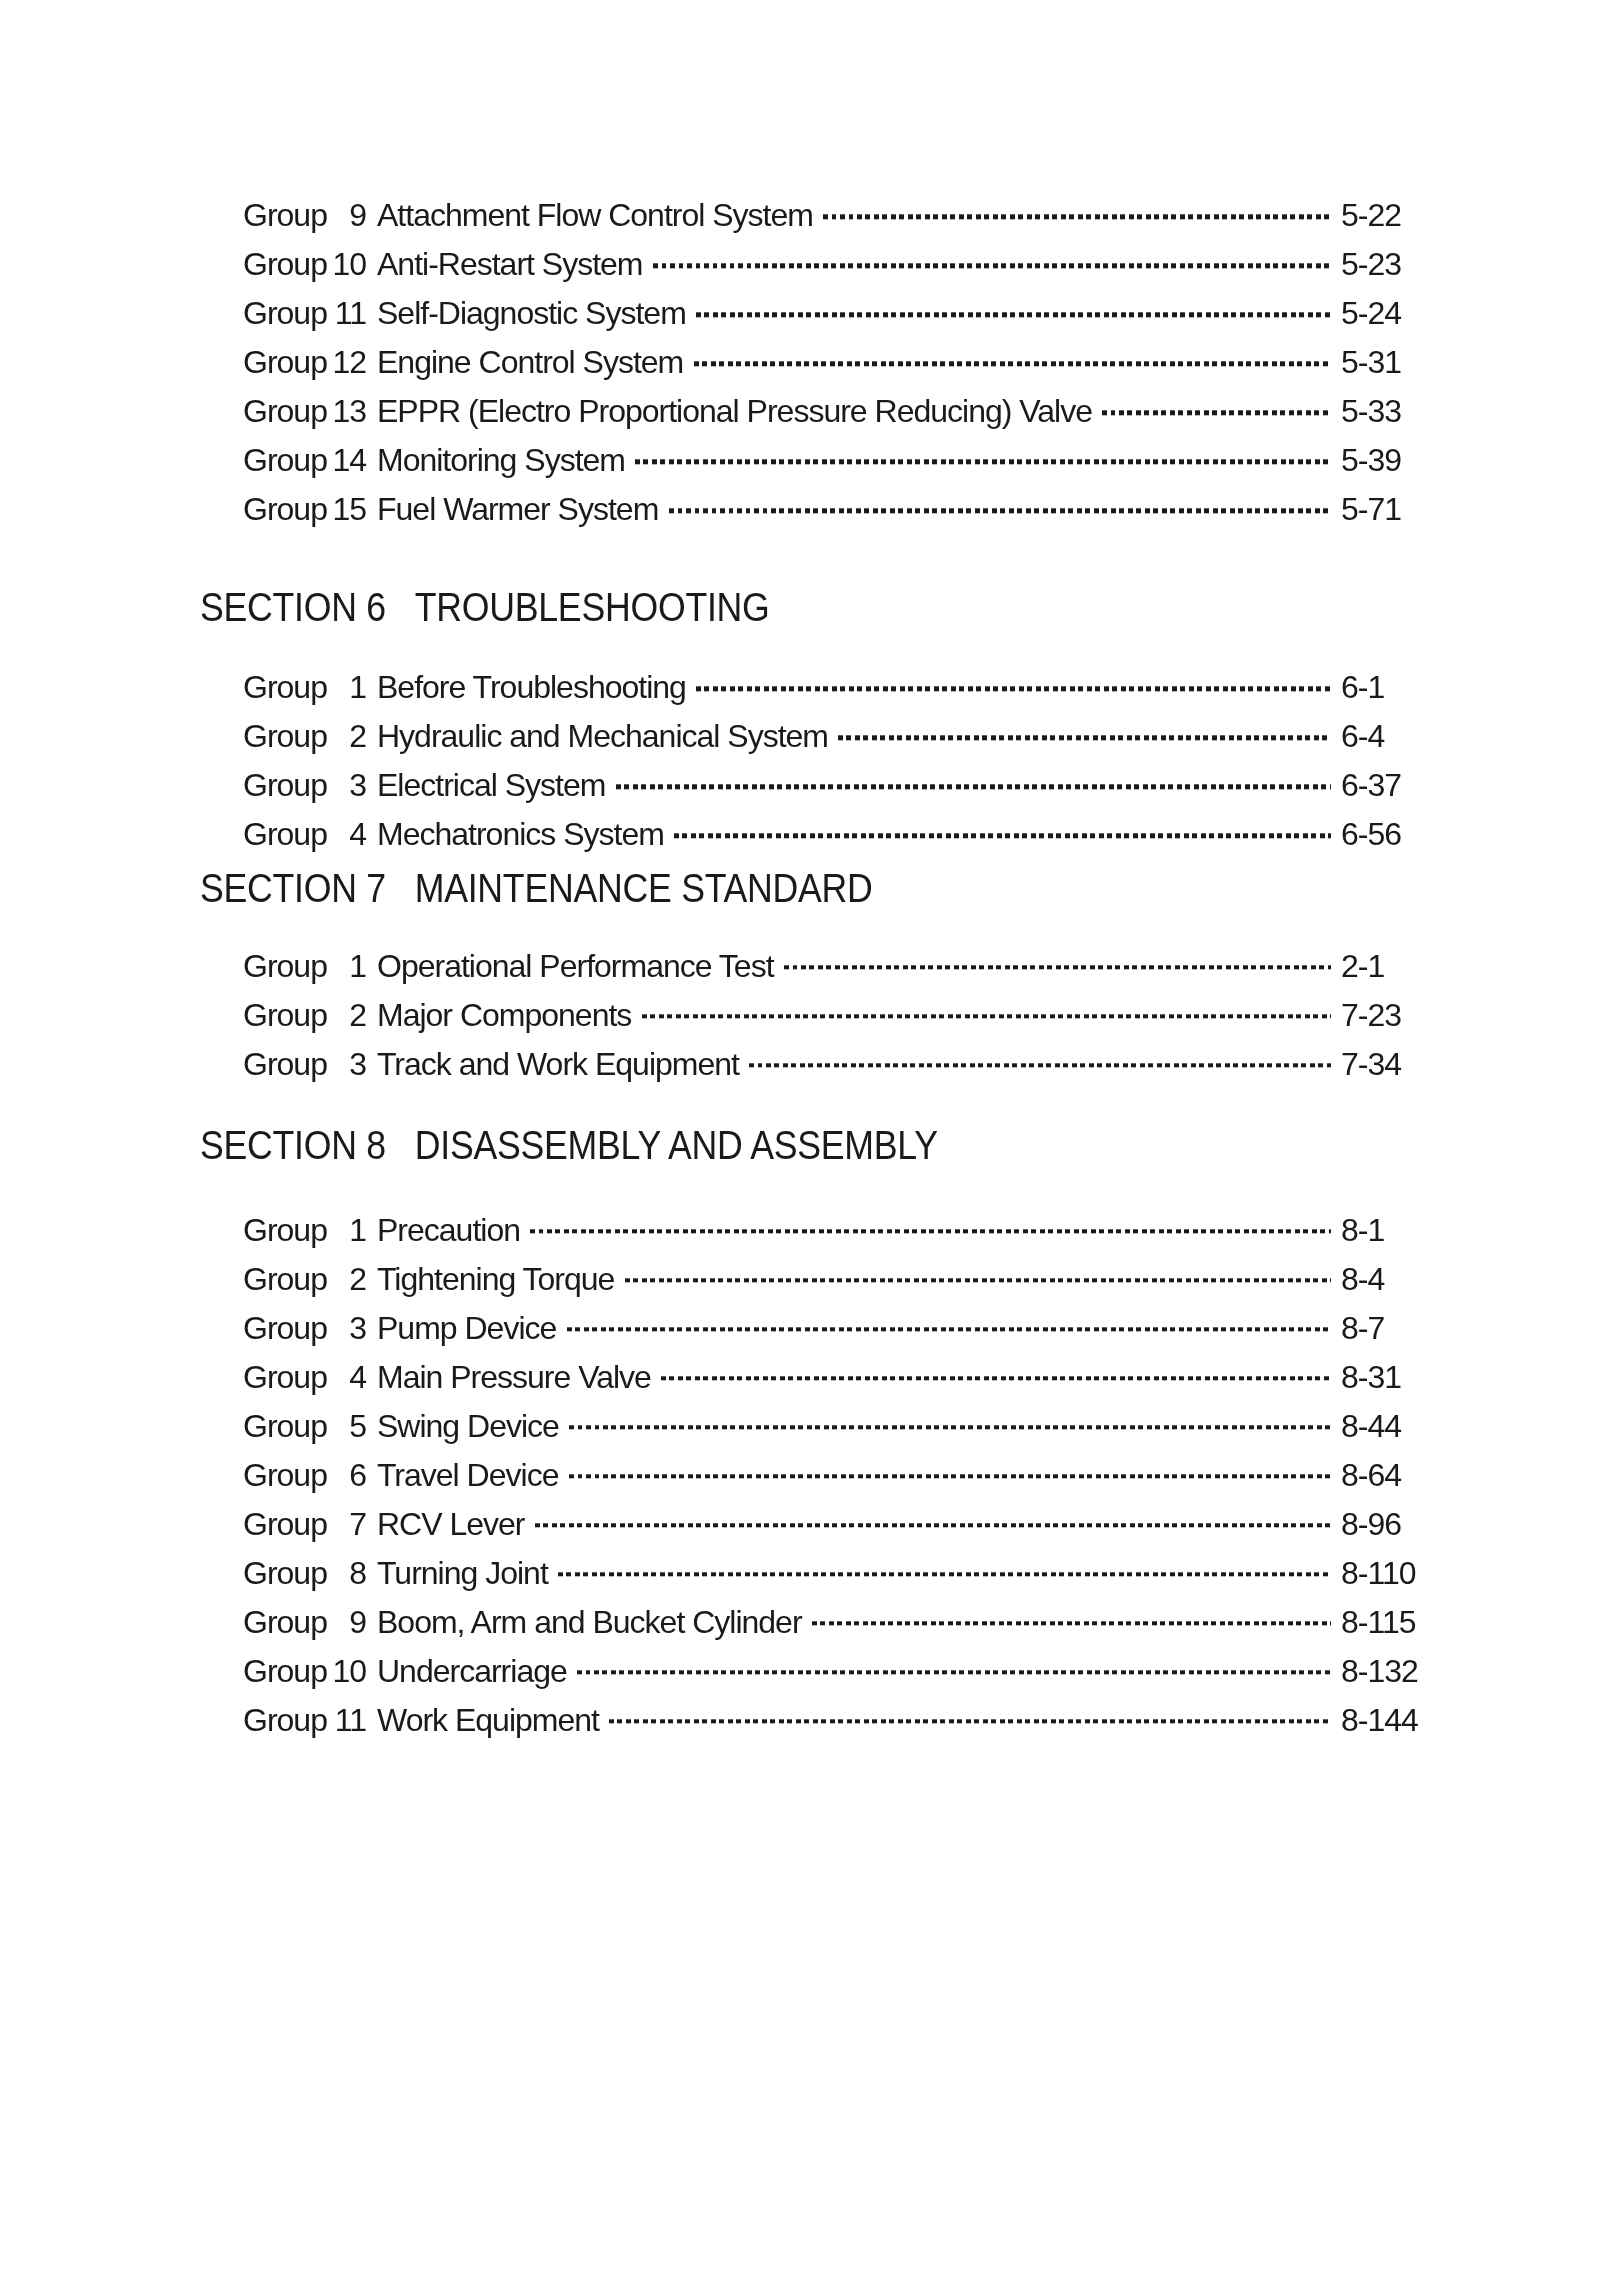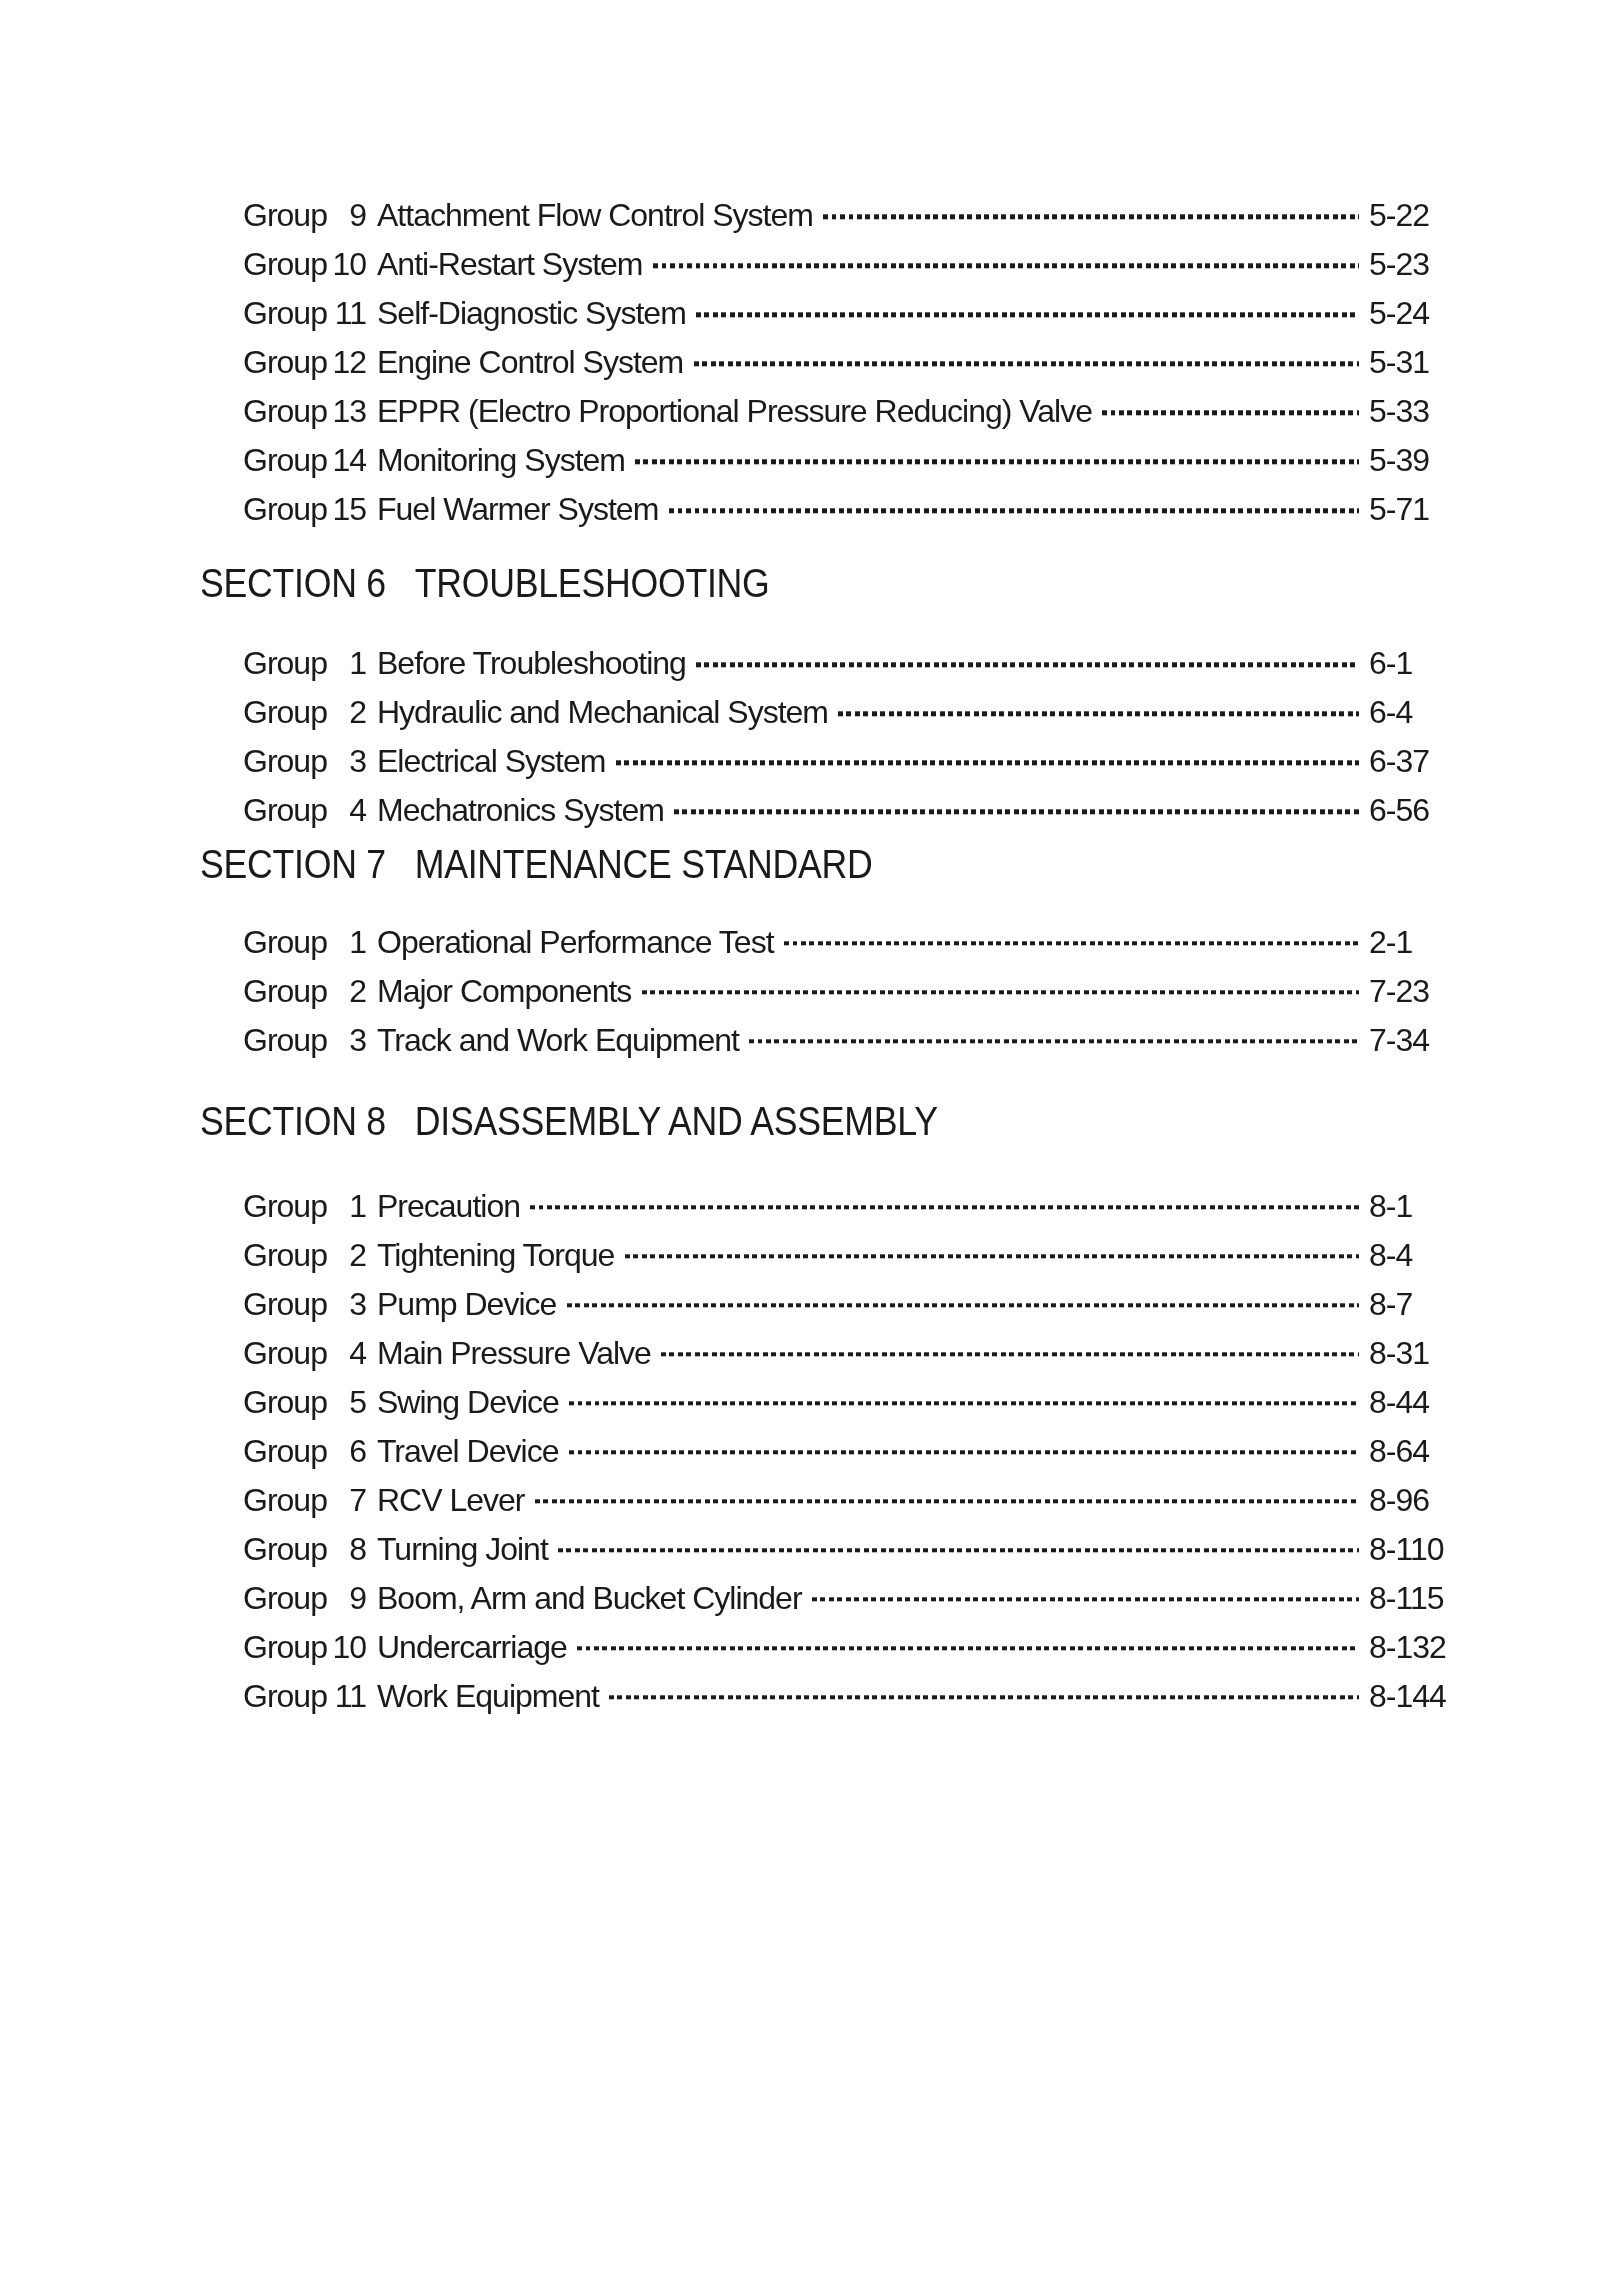--- a/index.html
+++ b/index.html
@@ -33,34 +33,34 @@
     white-space: nowrap;
   }
   .sec-heading .heading-inner {
     display: inline-block;
     transform: scaleX(0.87);
     transform-origin: left center;
   }
   .sec-title { margin-left: 22px; }
 
   
-  .toc-section:nth-of-type(2) .sec-heading { margin-top: 20px; }
+  .toc-section:nth-of-type(2) .sec-heading { margin-top: 44px; }
   .toc-section:nth-of-type(2) .rows       { margin-top: 26px; }
   .toc-section:nth-of-type(3) .sec-heading { }
   .toc-section:nth-of-type(3) .rows       { margin-top: 23.6px; }
   .toc-section:nth-of-type(4) .sec-heading { margin-top: 27px; }
   .toc-section:nth-of-type(4) .rows       { margin-top: 31px; }
 
   
   .row {
     height: 49px;
     display: flex;
     align-items: center;
     padding-left: 243px;
-    padding-right: 32px;
+    padding-right: 60px;
     font-size: 32px;
     letter-spacing: -1px;
     white-space: nowrap;
   }
   .g-label { flex: none; }
   .g-num {
     flex: none;
     width: 37px;
     margin-left: 84px;
     margin-left: 0;

